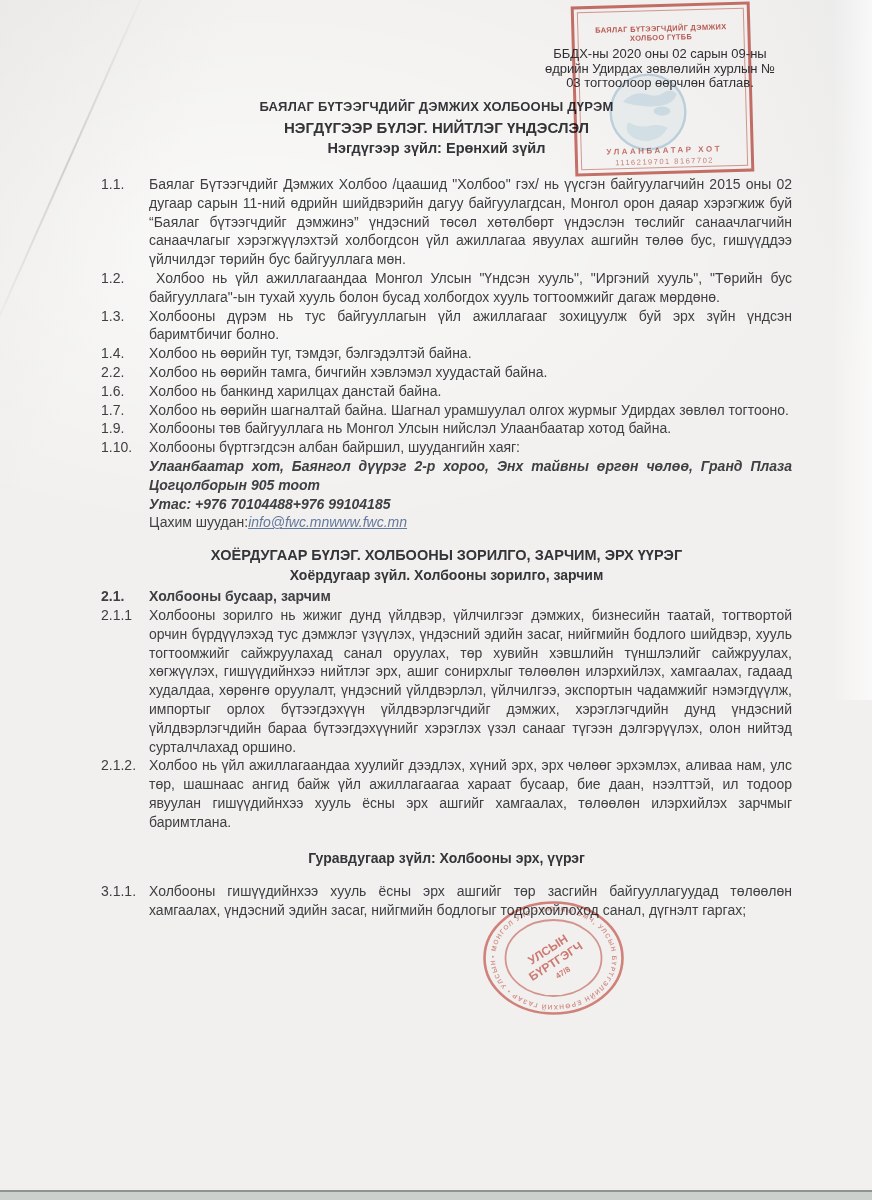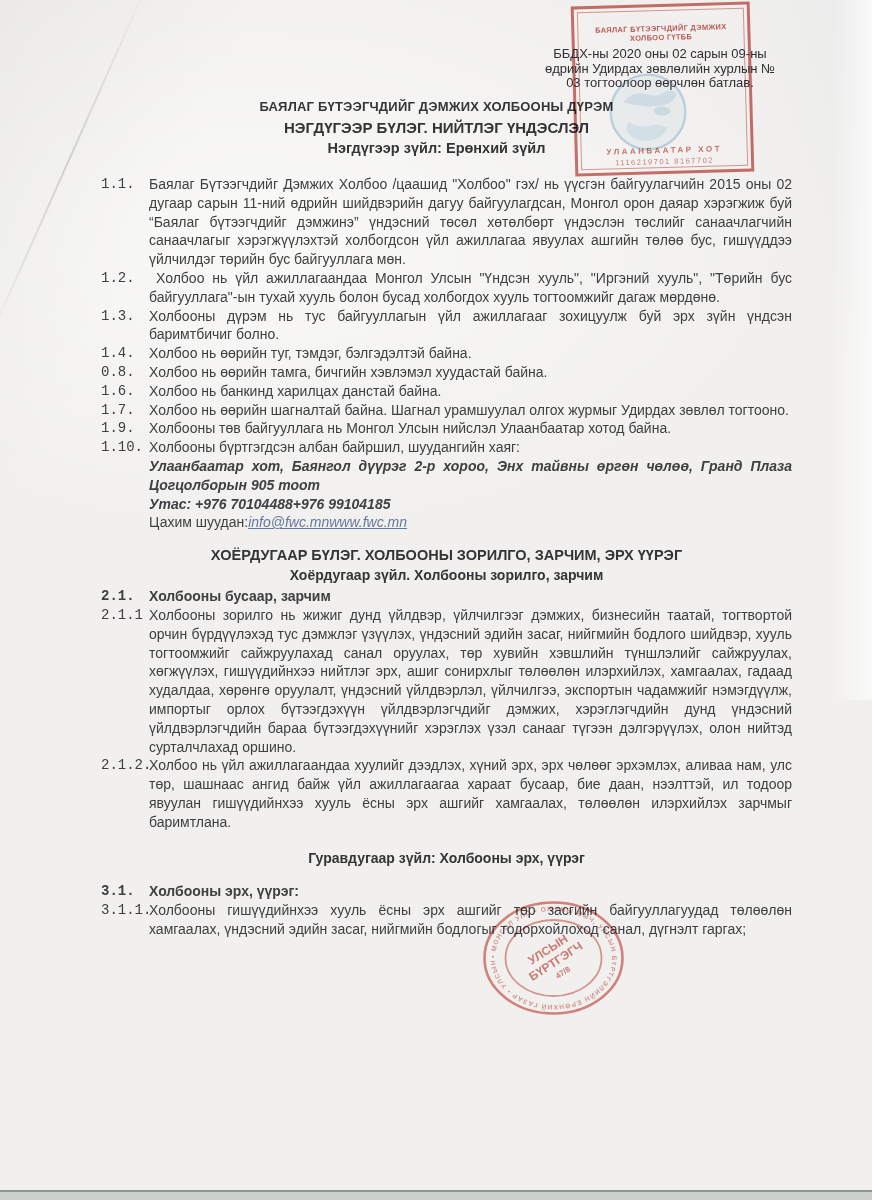--- a/index.html
+++ b/index.html
@@ -34,21 +34,21 @@
     padding:96px 80px 0 101px;
     color:#3f4044;
     font-size:14px;
     line-height:18.8px;
   }
   .titles{text-align:center;margin:0 20px 16px 0;color:#343539;font-weight:bold;}
   .t1{font-size:13px;line-height:21px;letter-spacing:0.2px;}
   .t2{font-size:15px;line-height:21px;}
   .t3{font-size:14.5px;line-height:21px;}
   .row{display:flex;align-items:flex-start;}
-  .num{width:48px;flex-shrink:0;font-family:Liberation Mono, monospace;}
+  .num{width:48px;flex-shrink:0;}
   .txt{flex:1;text-align:justify;}
   .bold{font-weight:bold;}
   .indent1{text-indent:7px;}
   .sub{margin-left:48px;}
   .addr{font-weight:bold;font-style:italic;text-align:justify;}
   .phone{font-weight:bold;font-style:italic;}
   .email-line{}
   .email-link{font-style:italic;color:#64789c;text-decoration:underline;text-decoration-color:#64789c;}
   .h2block{text-align:center;font-weight:bold;color:#343539;margin:13px 0 2px 0;}
   .h2a{font-size:14.5px;line-height:20px;}
@@ -127,21 +127,21 @@
       </div>
       <div class="row">
         <span class="num">1.3.</span>
         <span class="txt">Холбооны дүрэм нь тус байгууллагын үйл ажиллагааг зохицуулж буй эрх зүйн үндсэн баримтбичиг болно.</span>
       </div>
       <div class="row">
         <span class="num">1.4.</span>
         <span class="txt">Холбоо нь өөрийн туг, тэмдэг, бэлгэдэлтэй байна.</span>
       </div>
       <div class="row">
-        <span class="num">0.8.</span>
+        <span class="num">2.2.</span>
         <span class="txt">Холбоо нь өөрийн тамга, бичгийн хэвлэмэл хуудастай байна.</span>
       </div>
       <div class="row">
         <span class="num">1.6.</span>
         <span class="txt">Холбоо нь банкинд харилцах данстай байна.</span>
       </div>
       <div class="row">
         <span class="num">1.7.</span>
         <span class="txt">Холбоо нь өөрийн шагналтай байна. Шагнал урамшуулал олгох журмыг Удирдах зөвлөл тогтооно.</span>
       </div>
@@ -171,24 +171,20 @@
         <span class="num">2.1.1</span>
         <span class="txt">Холбооны зорилго нь жижиг дунд үйлдвэр, үйлчилгээг дэмжих, бизнесийн таатай, тогтвортой орчин бүрдүүлэхэд тус дэмжлэг үзүүлэх, үндэсний эдийн засаг, нийгмийн бодлого шийдвэр, хууль тогтоомжийг сайжруулахад санал оруулах, төр хувийн хэвшлийн түншлэлийг сайжруулах, хөгжүүлэх, гишүүдийнхээ нийтлэг эрх, ашиг сонирхлыг төлөөлөн илэрхийлэх, хамгаалах, гадаад худалдаа, хөрөнгө оруулалт, үндэсний үйлдвэрлэл, үйлчилгээ, экспортын чадамжийг нэмэгдүүлж, импортыг орлох бүтээгдэхүүн үйлдвэрлэгчдийг дэмжих, хэрэглэгчдийн дунд үндэсний үйлдвэрлэгчдийн бараа бүтээгдэхүүнийг хэрэглэх үзэл санааг түгээн дэлгэрүүлэх, олон нийтэд сурталчлахад оршино.</span>
       </div>
       <div class="row">
         <span class="num">2.1.2.</span>
         <span class="txt">Холбоо нь үйл ажиллагаандаа хуулийг дээдлэх, хүний эрх, эрх чөлөөг эрхэмлэх, аливаа нам, улс төр, шашнаас ангид байж үйл ажиллагаагаа хараат бусаар, бие даан, нээлттэй, ил тодоор явуулан гишүүдийнхээ хууль ёсны эрх ашгийг хамгаалах, төлөөлөн илэрхийлэх зарчмыг баримтлана.</span>
       </div>
 
       <div class="h3">Гуравдугаар зүйл: Холбооны эрх, үүрэг</div>
 
-      <div class="row">
-        <span class="num bold">3.1.</span>
-        <span class="txt bold">Холбооны эрх, үүрэг:</span>
-      </div>
       <div class="row">
         <span class="num">3.1.1.</span>
         <span class="txt">Холбооны гишүүдийнхээ хууль ёсны эрх ашгийг төр засгийн байгууллагуудад төлөөлөн хамгаалах, үндэсний эдийн засаг, нийгмийн бодлогыг тодорхойлоход санал, дүгнэлт гаргах;</span>
       </div>
     </div>
 
     <svg class="globe" viewBox="0 0 90 90">
       <circle cx="45" cy="45" r="40" fill="rgba(168,203,226,0.22)" stroke="#9cc0da" stroke-width="2.5"></circle>
       <path d="M18,34 q12,-12 26,-8 q10,4 18,-2 q8,-5 14,2 q-4,10 -16,12 q-14,2 -24,0 q-12,-1 -18,-4 z" fill="rgba(140,185,215,0.45)"></path>
       <path d="M24,56 q10,6 22,4 q12,-3 20,2 q-6,12 -20,14 q-14,1 -22,-8 q-4,-6 0,-12 z" fill="rgba(140,185,215,0.4)"></path>

